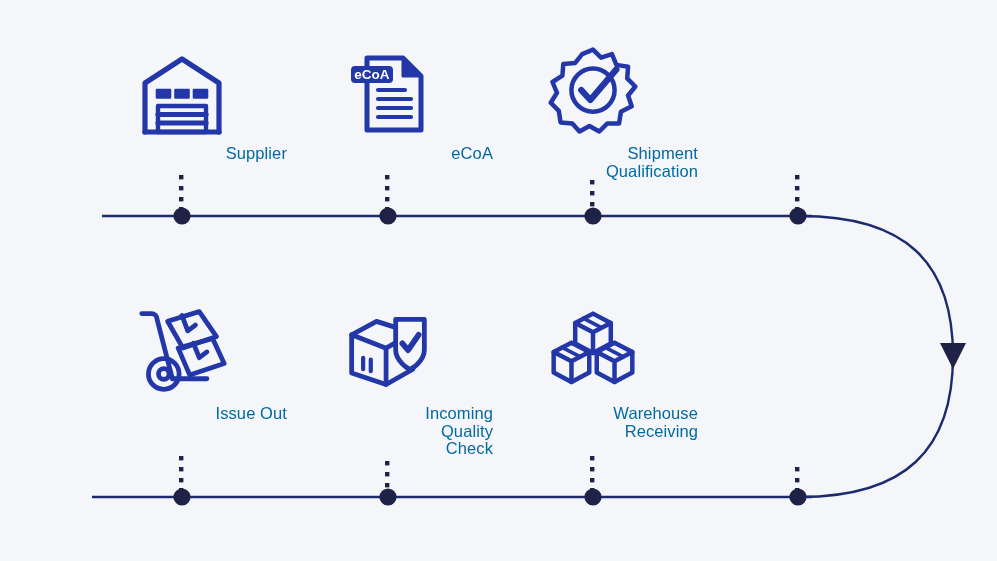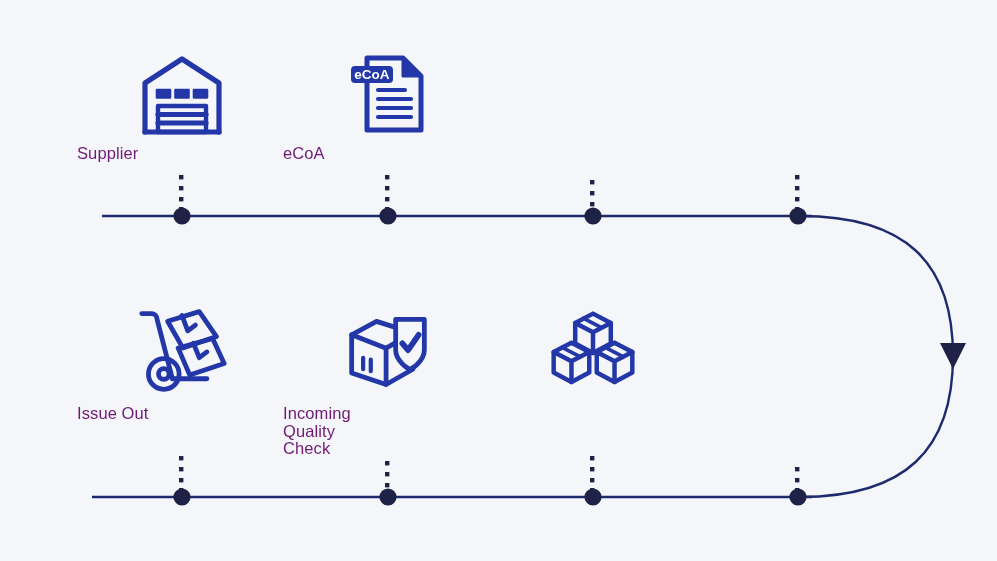--- a/index.html
+++ b/index.html
@@ -25,33 +25,33 @@
     position: absolute;
     left: 0;
     top: 0;
     width: 997px;
     height: 561px;
   }
   
   .node {
     position: absolute;
     width: 210px;
-    text-align: left;
+    text-align: right;
   }
   .node-icon {
     height: 92px;
     display: flex;
     align-items: flex-end;
     justify-content: center;
   }
   .node-label {
     margin-top: 9px;
     font-size: 16.5px;
     line-height: 17.5px;
-    color: #701a75;
+    color: #0369a1;
     font-family: "Liberation Sans", sans-serif;
     white-space: pre-line;
     letter-spacing: .1px;
   }
   
   .n-top  { top: 44px; }
   .n-bot  { top: 304px; }
   .c1 { left: 77px; }
   .c2 { left: 283px; }
   .c3 { left: 488px; }
@@ -162,20 +162,32 @@
           <path d="M33,58 L66,58"></path>
           <path d="M33,67 L66,67"></path>
         </g>
         <rect x="6" y="16" width="42" height="17" rx="4" fill="#2337a8"></rect>
         <text x="27" y="29" text-anchor="middle" fill="#ffffff" font-family="Liberation Sans, sans-serif" font-size="13.5" font-weight="bold">eCoA</text>
       </svg>
     </div>
     <div class="node-label">eCoA</div>
   </div>
 
+  <div class="node n-top c3">
+    <div class="node-icon">
+      <svg width="90" height="90" viewBox="0 0 100 100">
+        <path d="M50,4 L59,13 L71,9 L76,21 L89,23 L88,36 L97,45 L89,55 L93,67 L81,73 L79,86 L66,86 L57,95 L46,89
+                 L35,95 L27,86 L14,85 L12,72 L3,63 L10,52 L5,40 L16,33 L17,20 L30,19 L38,9 Z" fill="none" stroke="#2337a8" stroke-width="5" stroke-linejoin="round"></path>
+        <circle cx="50" cy="49" r="24" fill="none" stroke="#2337a8" stroke-width="5"></circle>
+        <path d="M37,49 L47,60 L76,26" fill="none" stroke="#2337a8" stroke-width="7" stroke-linecap="round" stroke-linejoin="round"></path>
+      </svg>
+    </div>
+    <div class="node-label">Shipment
+Qualification</div>
+  </div>
 
 
   <div class="node n-bot c2">
     <div class="node-icon">
       <svg width="92" height="88" viewBox="0 0 96 92">
         <g fill="none" stroke="#2337a8" stroke-width="5" stroke-linejoin="round" stroke-linecap="round">
           <path d="M10,28 L36,14 L74,26 L74,64 L46,80 L10,68 Z"></path>
           <path d="M10,28 L46,42 L74,26"></path>
           <path d="M46,42 L46,80"></path>
           <path d="M22,52 L22,64 M30,54 L30,66" stroke-width="4.4"></path>
@@ -219,16 +231,18 @@
           <path d="M8,47 L27,37 L46,47 L46,69 L27,79 L8,69 Z"></path>
           <path d="M8,47 L27,57 L46,47 M27,57 L27,79"></path>
           <path d="M17,42 L36,52" stroke-width="4"></path>
 
           <path d="M54,47 L73,37 L92,47 L92,69 L73,79 L54,69 Z"></path>
           <path d="M54,47 L73,57 L92,47 M73,57 L73,79"></path>
           <path d="M63,42 L82,52" stroke-width="4"></path>
         </g>
       </svg>
     </div>
+    <div class="node-label">Warehouse
+Receiving</div>
   </div>
 
 
 </div>
 
 </body></html>

